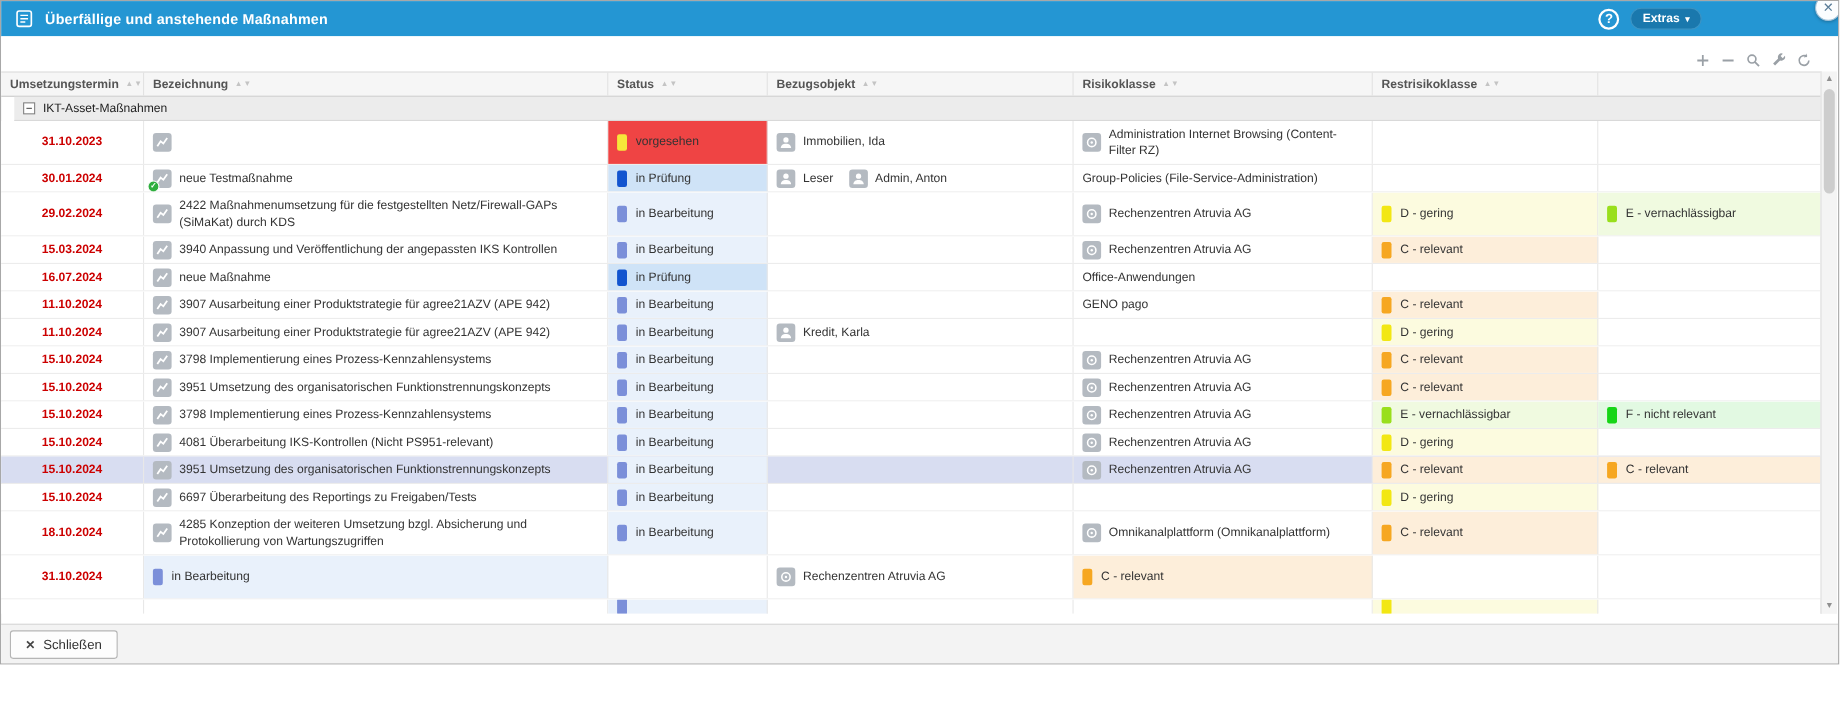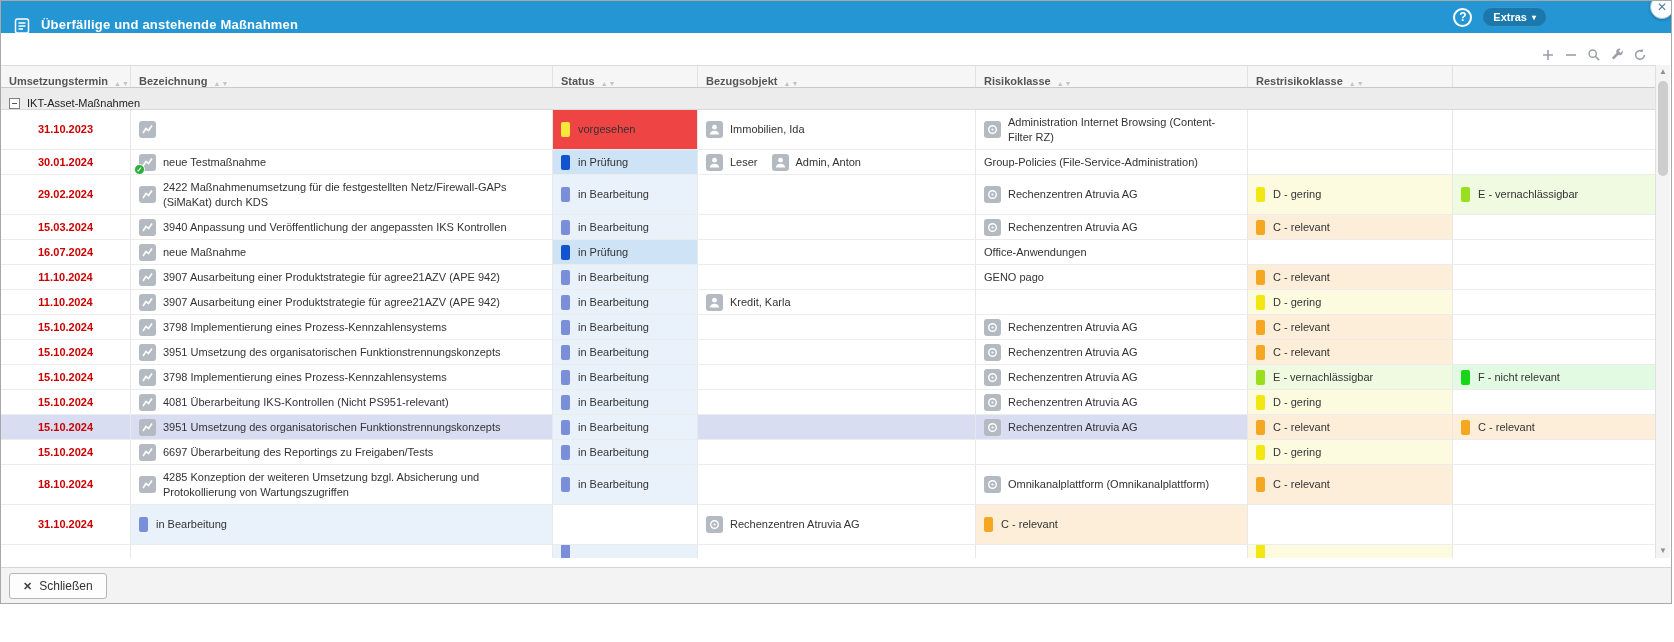--- a/index.html
+++ b/index.html
@@ -1,42 +1,42 @@
 <!DOCTYPE html>
 <html><head>
 <meta charset="utf-8">
 <style>
   * { box-sizing: border-box; margin: 0; padding: 0; }
   html,body { width:1674px; height:642px; background:#fff; font-family:"Liberation Sans",sans-serif; position:relative; overflow:hidden; }
 
   .window { position:absolute; left:0; top:0; width:1672px; height:604px; border:1px solid #a8a8a8; background:#fff; overflow:hidden; }
 
   
-  .titlebar { height:30px; background:#2496d3; display:flex; padding:16px 12px; color:#fff; }
+  .titlebar { height:30px; background:#2496d3; display:flex; align-items:center; padding:16px 12px; color:#fff; }
   .titlebar-icon { width:18px; height:18px; flex:0 0 auto; }
   .title { font-size:13px; font-weight:bold; margin-left:10px; letter-spacing:.2px; }
   .titlebar-right { margin-left:auto; margin-right:112px; display:flex; align-items:center; gap:10px; }
   .help-circle { width:19px; height:19px; border:2px solid #fff; border-radius:50%; display:flex; align-items:center; justify-content:center; font-size:12px; font-weight:bold; color:#fff; cursor:pointer; }
   .extras-btn { background:#1a78ad; border:1px solid #3a93c4; color:#fff; font-size:11px; font-weight:bold; border-radius:10px; padding:3px 10px; display:flex; align-items:center; cursor:pointer; }
   .extras-caret { font-size:8px; margin-left:5px; }
   .close-fab { position:absolute; top:-6px; right:-3px; width:24px; height:24px; border-radius:50%; background:#fbfdff; border:1px solid #9fc0d8; color:#5a7d99; display:flex; align-items:center; justify-content:center; font-size:12px; z-index:20; box-shadow:0 1px 3px rgba(0,0,0,.25); cursor:pointer; }
 
   
   .toolbar { height:34px; display:flex; align-items:flex-end; justify-content:flex-end; padding:0 24px 5px 0; gap:9px; background:#fff; }
   .tool-icon { width:14px; height:14px; cursor:pointer; display:block; }
   .tool-icon svg { display:block; }
 
   
   .grid { position:absolute; top:64px; left:0; width:1655px; }
   .grid-row { display:grid; grid-template-columns:130px 422px 145px 278px 272px 205px 1fr; }
   .header-row { height:23px; background:#f6f6f6; border-top:1px solid #dcdcdc; border-bottom:1px solid #c9c9c9; }
-  .header-cell { display:flex; align-items:flex-end; padding:0 8px; font-size:11px; font-weight:bold; color:#555; border-right:1px solid #e2e2e2; cursor:pointer; overflow:hidden; white-space:nowrap; }
+  .header-cell { display:flex; align-items:center; padding:0 8px; font-size:11px; font-weight:bold; color:#555; border-right:1px solid #e2e2e2; cursor:pointer; overflow:hidden; white-space:nowrap; }
   .sort-carets { color:#c4c4c4; font-size:7px; margin-left:6px; letter-spacing:1px; flex:0 0 auto; }
 
-  .group-row { height:22px; background:#ececec; border-bottom:1px solid #d9d9d9; display:flex; align-items:flex-end; padding-left:8px; font-size:11px; color:#222; gap:7px; cursor:pointer; }
+  .group-row { height:22px; background:#ececec; border-bottom:1px solid #d9d9d9; display:flex; align-items:center; padding-left:8px; font-size:11px; color:#222; gap:7px; cursor:pointer;margin-left:12px; }
   .collapse-box { width:11px; height:11px; border:1px solid #808080; background:#fff; display:flex; align-items:center; justify-content:center; flex:0 0 auto; cursor:pointer; }
   .collapse-minus { width:5px; height:1px; background:#555; }
 
   .data-row { height:25px; background:#fff; border-bottom:1px solid #ececec; overflow:hidden; cursor:default; }
   .data-row.tall { height:40px; }
   .data-row.partial { height:13px; border-bottom:none; }
   .data-row.selected { background:#d8ddf1; }
 
   .cell { display:flex; align-items:center; padding:0 8px; border-right:1px solid #e8e8e8; font-size:11px; color:#333; overflow:hidden; }
   .cell .txt { line-height:1.3; }

